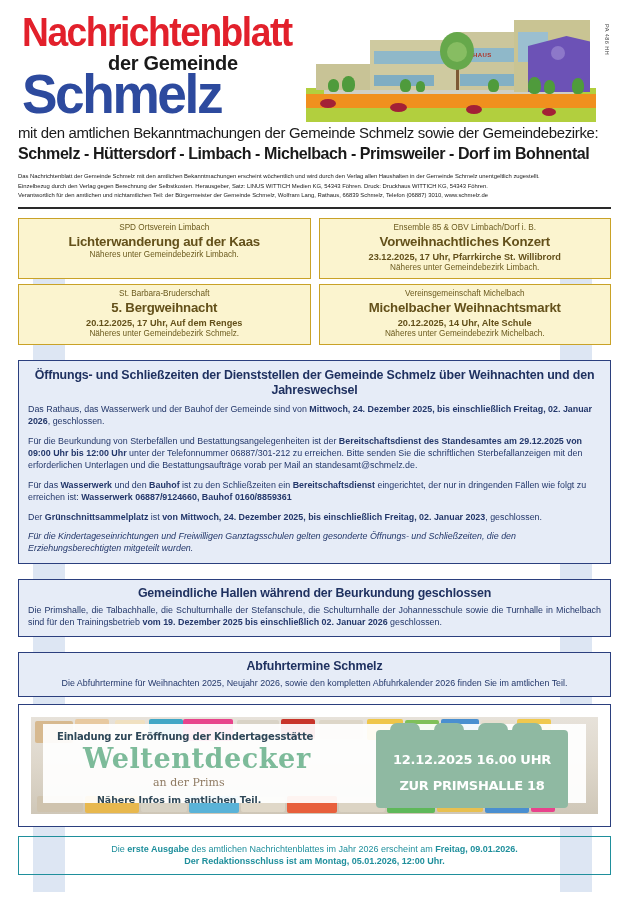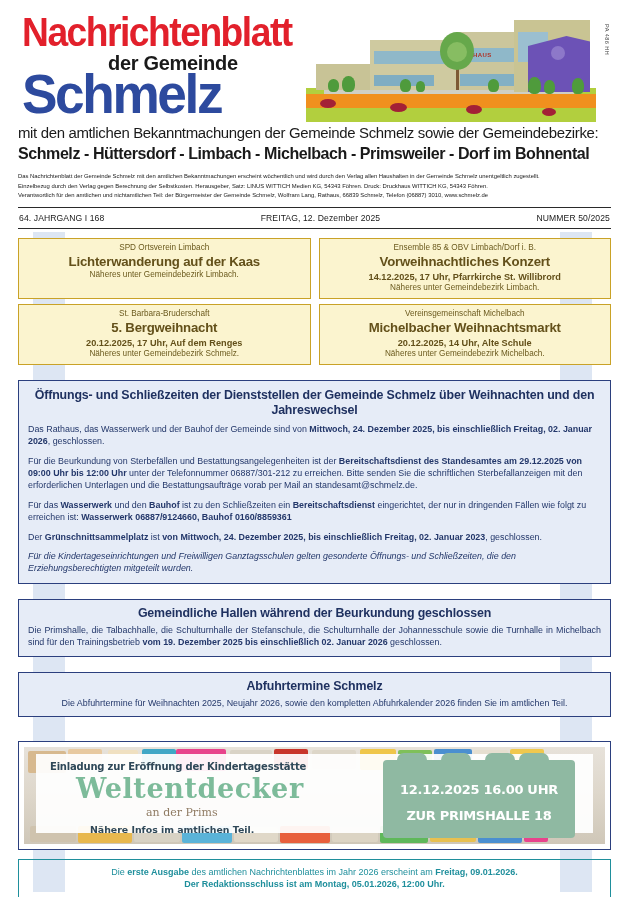--- a/index.html
+++ b/index.html
@@ -255,23 +255,23 @@
   .bb-p.center { text-align: center; }
   .bb-p.justify { text-align: justify; }
   .bb-p.italic { font-style: italic; }
   .bb-p b { font-weight: bold; }
 
   .box-compact { padding: 6px 9px 7px 9px; }
   .box-compact .bb-p { margin-top: 3px; }
 
   
   .ad-box {
-    margin-top: 24px;
+    margin-top: 7px;
     border: 1.8px solid #2b3f7e;
-    padding: 5px;
+    padding: 12px;
     background: #ffffff;
   }
   .ad-inner {
     position: relative;
     height: 97px;
     overflow: hidden;
     background: linear-gradient(180deg,#e7e2da 0%,#ded7cb 48%,#cfc7b8 100%);
   }
   .brick {
     position: absolute;
@@ -433,40 +433,35 @@
     <div class="mast-line1">mit den amtlichen Bekanntmachungen der Gemeinde Schmelz sowie der Gemeindebezirke:</div>
     <div class="mast-line2">Schmelz - Hüttersdorf - Limbach - Michelbach - Primsweiler - Dorf im Bohnental</div>
 
     <div class="imprint">
       <div>Das Nachrichtenblatt der Gemeinde Schmelz mit den amtlichen Bekanntmachungen erscheint wöchentlich und wird durch den Verlag allen Haushalten in der Gemeinde Schmelz unentgeltlich zugestellt.</div>
       <div>Einzelbezug durch den Verlag gegen Berechnung der Selbstkosten. Herausgeber, Satz: LINUS WITTICH Medien KG, 54343 Föhren. Druck: Druckhaus WITTICH KG, 54343 Föhren.</div>
       <div>Verantwortlich für den amtlichen und nichtamtlichen Teil: der Bürgermeister der Gemeinde Schmelz, Wolfram Lang, Rathaus, 66839 Schmelz, Telefon (06887) 3010, www.schmelz.de</div>
     </div>
 
     <div class="rule"></div>
-    <div class="issuebar">
-      <span>64. JAHRGANG I 168</span>
-      <span>FREITAG, 12. Dezember 2025</span>
-      <span>NUMMER 50/2025</span>
-    </div>
     <div class="rule2"></div>
   </div>
 
   <div class="content">
 
     <div class="ann-grid">
       <div class="ann-box">
         <div class="ann-org">SPD Ortsverein Limbach</div>
         <div class="ann-title">Lichterwanderung auf der Kaas</div>
         <div class="ann-more">Näheres unter Gemeindebezirk Limbach.</div>
       </div>
       <div class="ann-box">
         <div class="ann-org">Ensemble 85 &amp; OBV Limbach/Dorf i. B.</div>
         <div class="ann-title">Vorweihnachtliches Konzert</div>
-        <div class="ann-when">14.12.2025, 17 Uhr, Pfarrkirche St. Willibrord</div>
+        <div class="ann-when">23.12.2025, 17 Uhr, Pfarrkirche St. Willibrord</div>
         <div class="ann-more">Näheres unter Gemeindebezirk Limbach.</div>
       </div>
       <div class="ann-box">
         <div class="ann-org">St. Barbara-Bruderschaft</div>
         <div class="ann-title">5. Bergweihnacht</div>
         <div class="ann-when">20.12.2025, 17 Uhr, Auf dem Renges</div>
         <div class="ann-more">Näheres unter Gemeindebezirk Schmelz.</div>
       </div>
       <div class="ann-box">
         <div class="ann-org">Vereinsgemeinschaft Michelbach</div>

